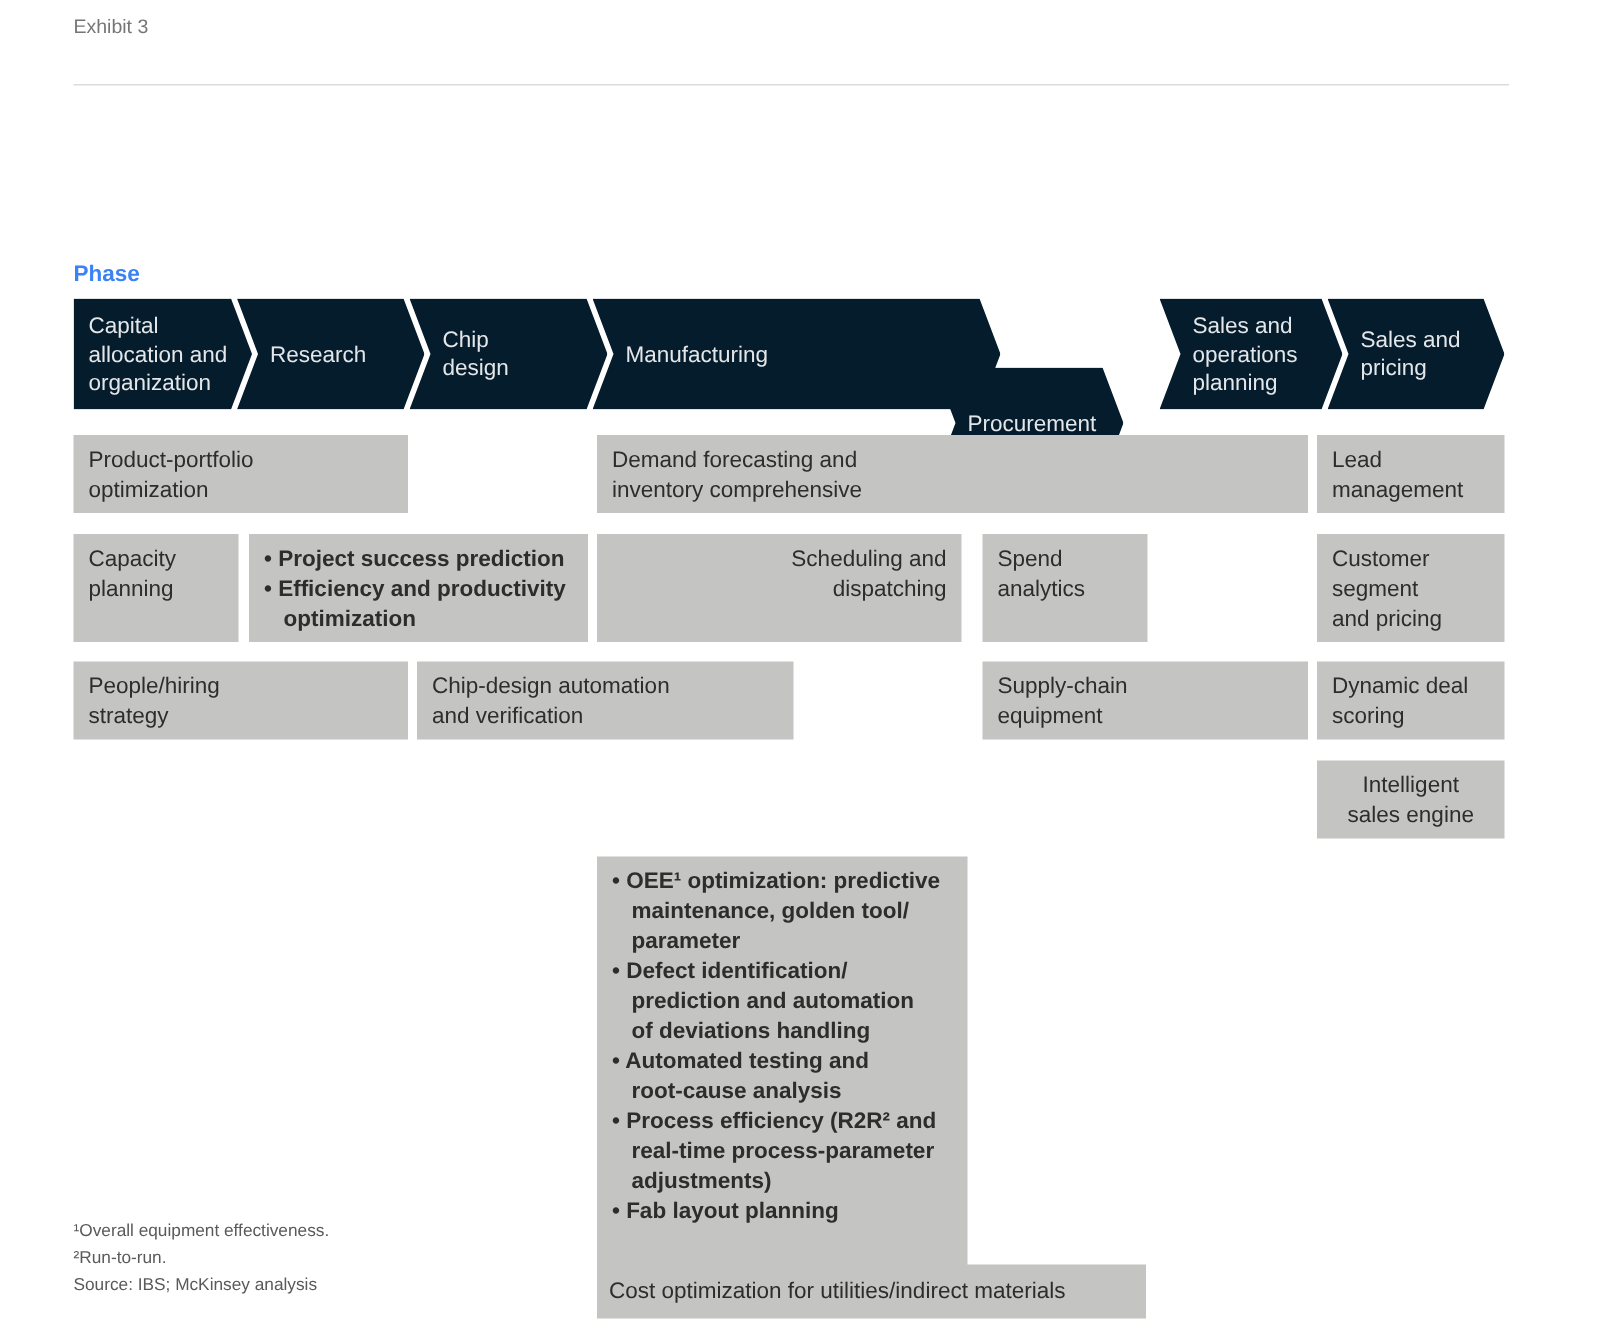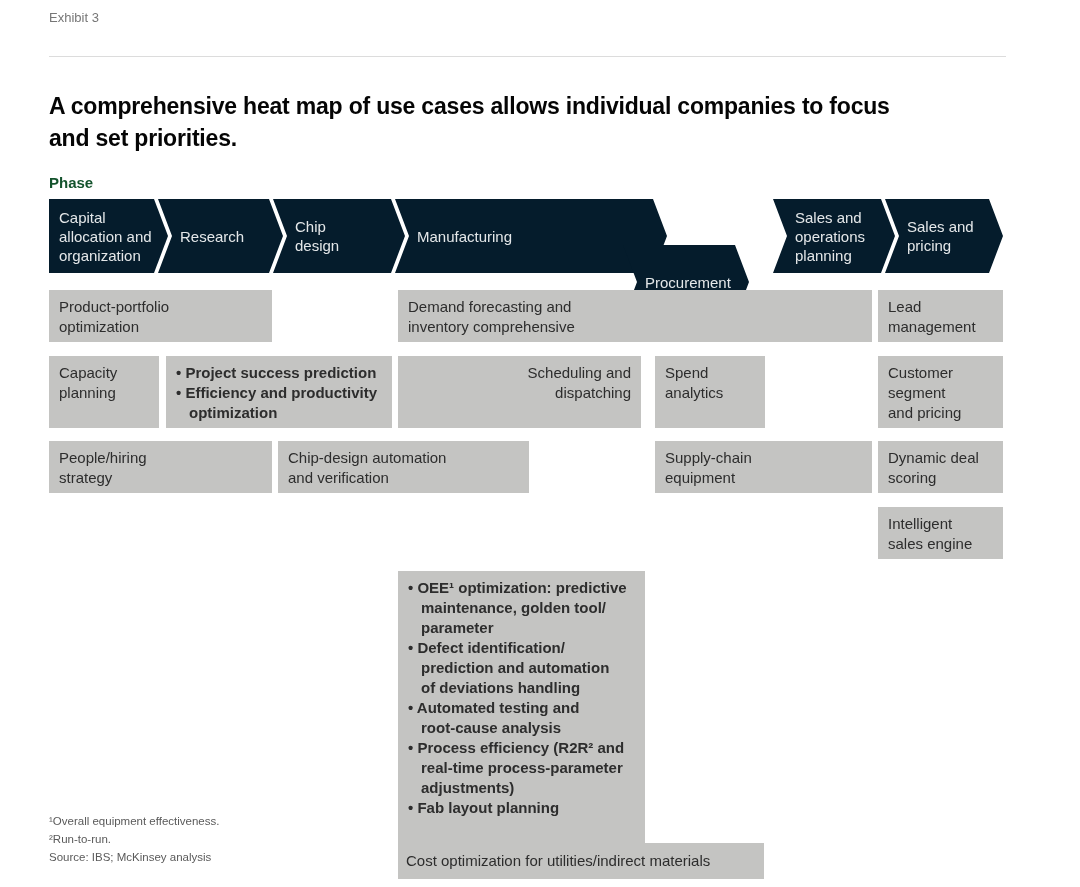--- a/index.html
+++ b/index.html
@@ -7,21 +7,21 @@
     position:relative; width:1080px; height:887px; background:#ffffff;
     font-family:"Liberation Sans", sans-serif; overflow:hidden;
   }
   .exhibit-label { position:absolute; left:49px; top:10px; font-size:13px; color:#767676; }
   .divider { position:absolute; left:49px; top:56px; width:957px; height:1px; background:#dcdcdc; }
   .title {
     position:absolute; left:49px; top:90px; width:940px; margin:0;
     font-size:23px; line-height:32px; font-weight:700; color:#050505;
     white-space:pre-line; letter-spacing:-0.2px;
   }
-  .phase-label { position:absolute; left:49px; top:174px; font-size:15px; font-weight:700; color:#14532d; }
+  .phase-label { position:absolute; left:49px; top:174px; font-size:15px; font-weight:700; color:#3b82f6; }
 
   .phase {
     position:absolute; top:199px; height:74px;
     background:var(--phase-band, #051c2c);
     color:#e4e7e9; font-size:15px; line-height:19px;
     display:flex; align-items:center; box-sizing:border-box;
   }
   .phase .lbl { white-space:pre-line; }
   .phase.first {
     padding-left:10px;
@@ -49,36 +49,34 @@
   #bx-capacity   {left:49px;  top:356px; width:110px; height:72px;}
   #bx-research   {left:166px; top:356px; width:226px; height:72px;}
   #bx-scheduling {left:398px; top:356px; width:243px; height:72px;text-align:right;}
   #bx-spend      {left:655px; top:356px; width:110px; height:72px;}
   #bx-customer   {left:878px; top:356px; width:125px; height:72px;}
   #bx-people     {left:49px;  top:441px; width:223px; height:52px;}
   #bx-chipauto   {left:278px; top:441px; width:251px; height:52px;}
   #bx-supply     {left:655px; top:441px; width:217px; height:52px;}
   #bx-dynamic    {left:878px; top:441px; width:125px; height:52px;}
   #bx-chipx      {left:278px; top:507px; width:487px; height:52px;}
-  #bx-intel      {left:878px; top:507px; width:125px; height:52px;}
+  #bx-intel      {left:878px; top:507px; width:125px; height:52px;text-align:center;}
   #bx-oee        {left:398px; top:571px; width:247px; height:304px;}
   #bx-cost       {left:398px; top:843px; width:366px; height:36px; padding:8px 8px;}
   #bx-cost .txt  { white-space:nowrap; }
 
   .footnotes { position:absolute; left:49px; top:812px; font-size:11.5px; line-height:18px; color:#5a5a5a; }
 </style>
 </head>
 <body>
 
 <div class="canvas">
 
   <div class="exhibit-label">Exhibit 3</div>
   <div class="divider"></div>
-  <h1 class="title">A comprehensive heat map of use cases allows individual companies to focus
-and set priorities.</h1>
   <div class="phase-label">Phase</div>
 
   <div class="phase first" id="ph1">
     <span class="lbl">Capital
 allocation and
 organization</span>
   </div>
   <div class="phase mid" id="ph2">
     <span class="lbl">Research</span>
   </div>

